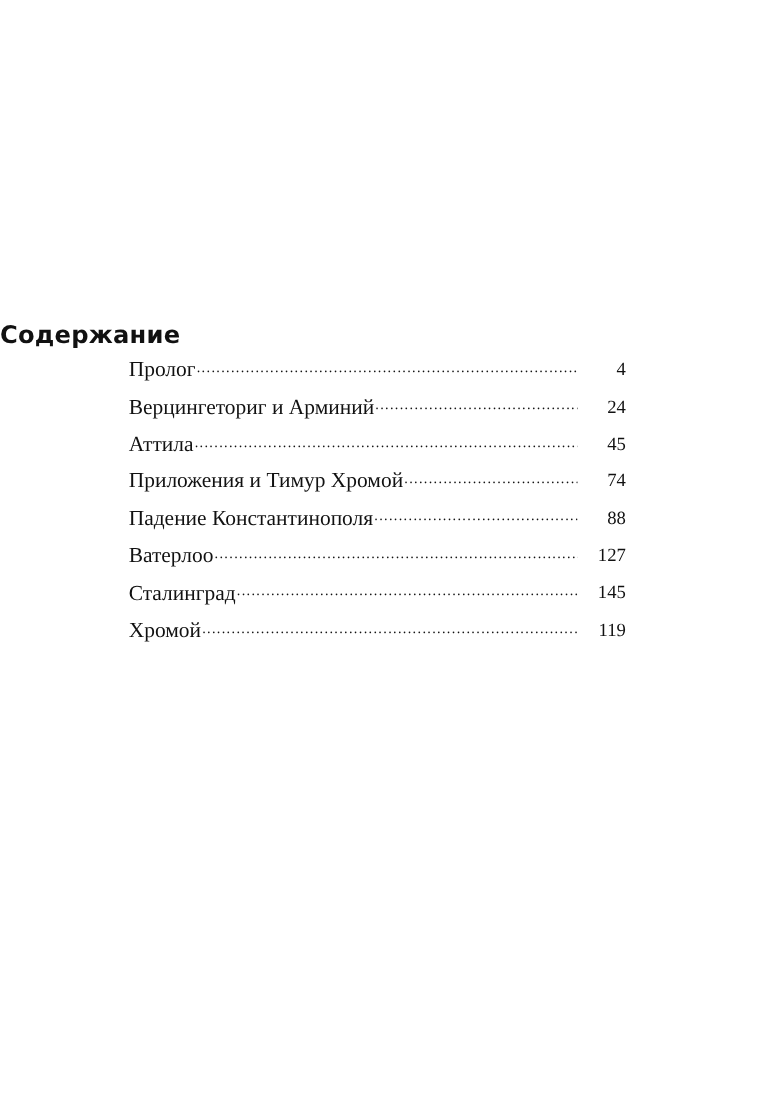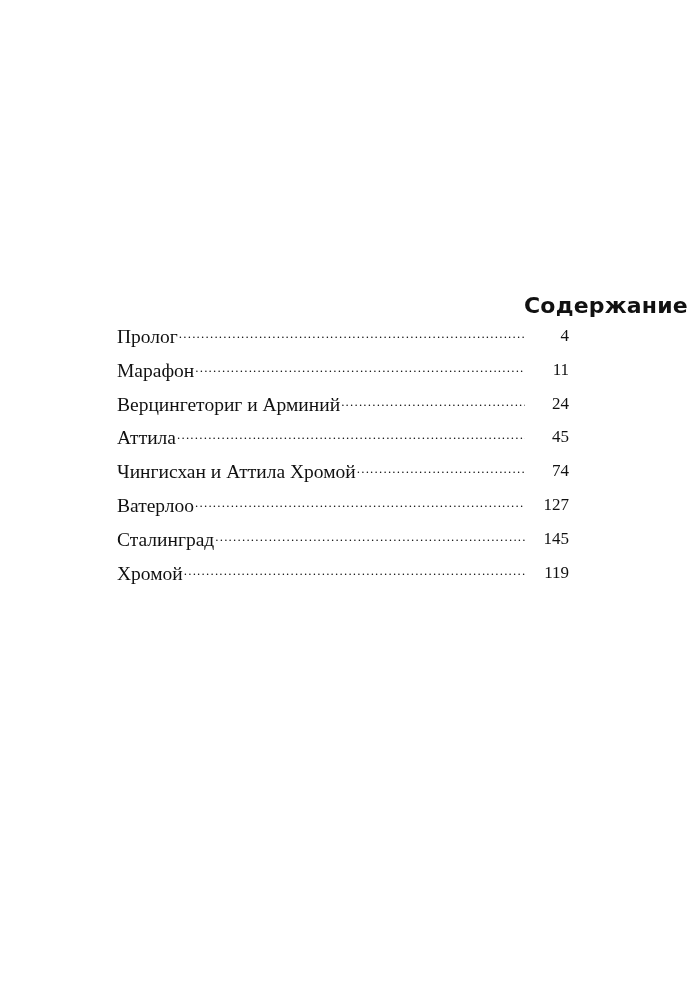--- a/index.html
+++ b/index.html
@@ -12,21 +12,21 @@
       height: 1000px;
       position: relative;
       overflow: hidden;
       color: #111111;
     }
     .toc-title {
       position: absolute;
       top: 278px;
       left: 0;
       width: 688px;
-      text-align: right;
+      text-align: left;
       font-family: "DejaVu Sans", sans-serif;
       font-weight: bold;
       font-size: 22px;
       letter-spacing: 0.2px;
     }
     .toc-list {
       position: absolute;
       top: 326px;
       left: 117px;
       width: 452px;
@@ -70,38 +70,38 @@
 
 <h1 class="toc-title">Содержание</h1>
 
 <ul class="toc-list">
   <li class="toc-row">
     <span class="toc-label">Пролог</span>
     <span class="toc-leader"></span>
     <span class="toc-page">4</span>
   </li>
   <li class="toc-row">
-    <span class="toc-label">Марафон</span>
-    <span class="toc-leader"></span>
-    <span class="toc-page">11</span>
-  </li>
-  <li class="toc-row">
     <span class="toc-label">Верцингеториг и Арминий</span>
     <span class="toc-leader"></span>
     <span class="toc-page">24</span>
   </li>
   <li class="toc-row">
     <span class="toc-label">Аттила</span>
     <span class="toc-leader"></span>
     <span class="toc-page">45</span>
   </li>
   <li class="toc-row">
-    <span class="toc-label">Чингисхан и Аттила Хромой</span>
+    <span class="toc-label">Приложения и Тимур Хромой</span>
     <span class="toc-leader"></span>
     <span class="toc-page">74</span>
+  </li>
+  <li class="toc-row">
+    <span class="toc-label">Падение Константинополя</span>
+    <span class="toc-leader"></span>
+    <span class="toc-page">88</span>
   </li>
   <li class="toc-row">
     <span class="toc-label">Ватерлоо</span>
     <span class="toc-leader"></span>
     <span class="toc-page">127</span>
   </li>
   <li class="toc-row">
     <span class="toc-label">Сталинград</span>
     <span class="toc-leader"></span>
     <span class="toc-page">145</span>

